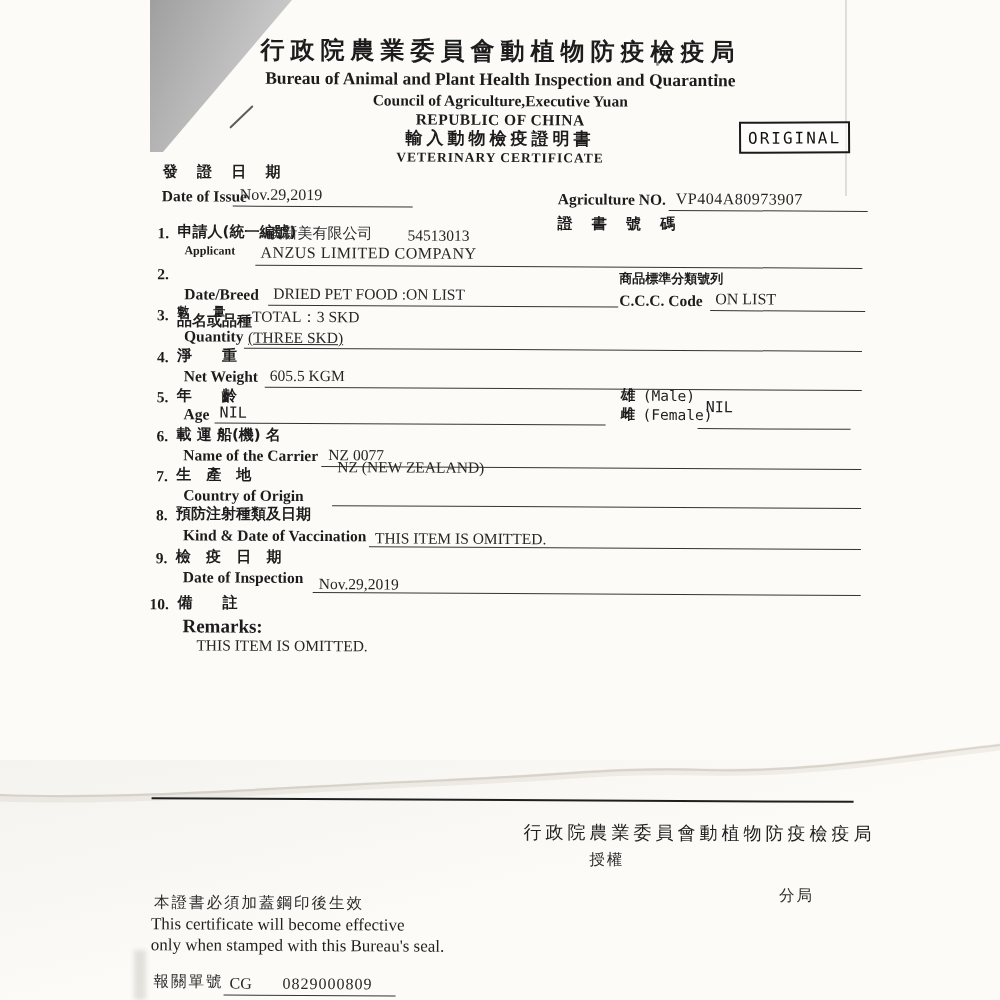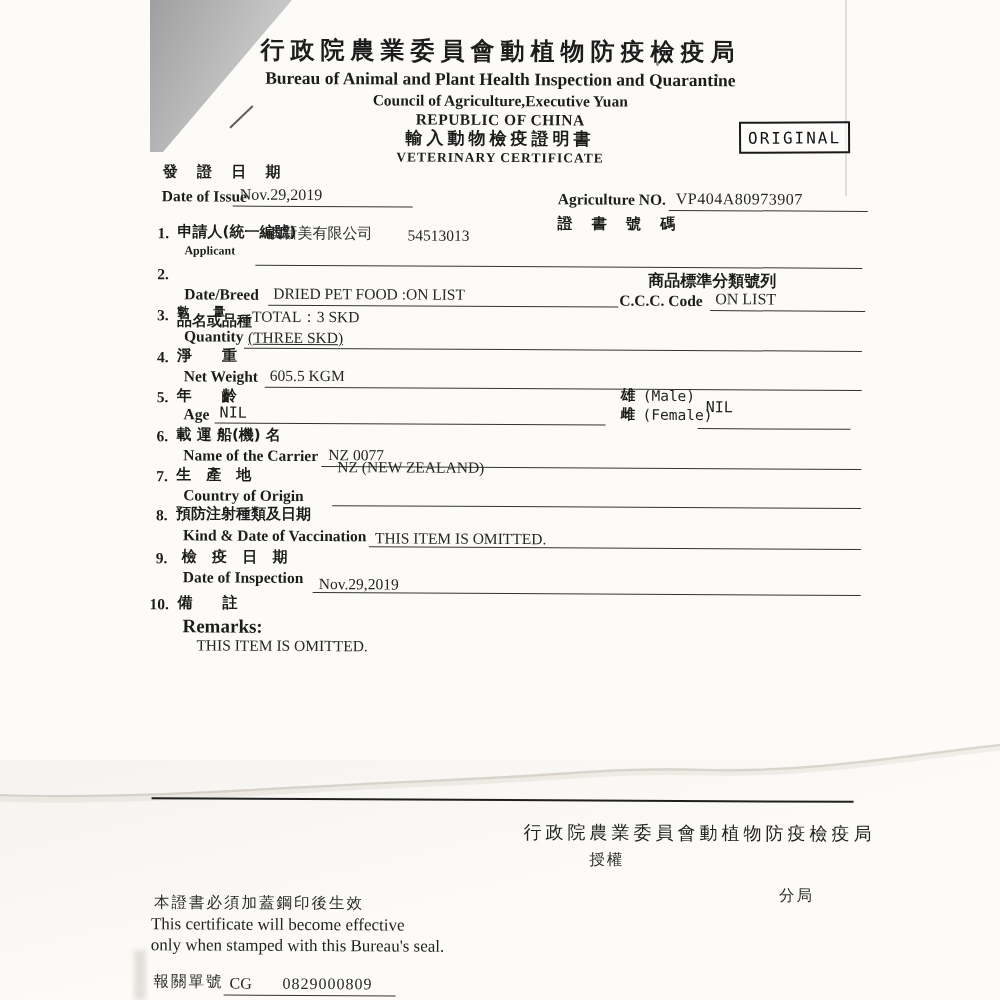--- a/index.html
+++ b/index.html
@@ -76,29 +76,30 @@
     <div class="t zh" style="left:558px;top:167px;font-size:15px;letter-spacing:7px;margin-top:48px;">證 書 號 碼</div>
     <div class="t ser" style="left:558px;top:190px;font-size:15.5px;">Agriculture NO.</div>
     <div class="t val" style="left:676px;top:189px;font-size:16px;letter-spacing:0.5px;">VP404A80973907</div>
     <div class="rule" style="left:669px;top:209px;width:199px;"></div>
 
     <div class="t ser" style="left:158px;top:226px;font-size:15.5px;">1.</div>
     <div class="t zh" style="left:178px;top:225px;font-size:15px;">申請人(統一編號)</div>
     <div class="t zhl" style="left:268px;top:226px;font-size:15px;">澳新美有限公司</div>
     <div class="t val" style="left:408px;top:227px;font-size:15.5px;">54513013</div>
     <div class="t ser" style="left:185px;top:246px;font-size:12px;">Applicant</div>
+    <div class="t val" style="left:261px;top:245px;font-size:16px;letter-spacing:0.5px;">ANZUS LIMITED COMPANY</div>
     <div class="rule" style="left:256px;top:266px;width:607px;"></div>
 
     <div class="t ser" style="left:158px;top:267px;font-size:15.5px;">2.</div>
     <div class="t zh" style="left:178px;top:266px;font-size:15px;margin-top:48px;">品名或品種</div>
     <div class="t ser" style="left:185px;top:287px;font-size:15.5px;">Date/Breed</div>
     <div class="t val" style="left:274px;top:286px;font-size:15.5px;">DRIED PET FOOD :ON LIST</div>
     <div class="rule" style="left:269px;top:306px;width:350px;"></div>
 
-    <div class="t zh" style="left:620px;top:271px;font-size:16px;margin-left:29px;">商品標準分類號列</div>
+    <div class="t zh" style="left:620px;top:271px;font-size:13px;">商品標準分類號列</div>
     <div class="t ser" style="left:620px;top:291px;font-size:15.5px;">C.C.C. Code</div>
     <div class="t val" style="left:716px;top:289px;font-size:16px;">ON LIST</div>
     <div class="rule" style="left:711px;top:309px;width:155px;"></div>
 
     <div class="t ser" style="left:158px;top:308px;font-size:15.5px;">3.</div>
     <div class="t zh" style="left:178px;top:307px;font-size:12px;">數　　量</div>
     <div class="t val" style="left:253px;top:309px;font-size:15.5px;">TOTAL：3 SKD</div>
     <div class="t ser" style="left:185px;top:329px;font-size:15.5px;">Quantity</div>
     <div class="t val" style="left:249px;top:330px;font-size:15.5px;text-decoration:underline;">(THREE SKD)</div>
     <div class="rule" style="left:245px;top:349px;width:618px;"></div>
@@ -134,21 +135,21 @@
     <div class="t val" style="left:339px;top:459px;font-size:15.5px;">NZ (NEW ZEALAND)</div>
     <div class="rule" style="left:334px;top:506px;width:529px;"></div>
 
     <div class="t ser" style="left:158px;top:508px;font-size:15.5px;">8.</div>
     <div class="t zh" style="left:178px;top:507px;font-size:15px;">預防注射種類及日期</div>
     <div class="t ser" style="left:185px;top:528px;font-size:15.5px;">Kind &amp; Date of Vaccination</div>
     <div class="t val" style="left:377px;top:530px;font-size:15.5px;">THIS ITEM IS OMITTED.</div>
     <div class="rule" style="left:371px;top:547px;width:492px;"></div>
 
     <div class="t ser" style="left:158px;top:551px;font-size:15.5px;">9.</div>
-    <div class="t zh" style="left:184px;top:550px;font-size:15px;letter-spacing:5px;">檢 疫 日 期</div>
+    <div class="t zh" style="left:178px;top:550px;font-size:15px;letter-spacing:5px;">檢 疫 日 期</div>
     <div class="t ser" style="left:185px;top:570px;font-size:15.5px;">Date of Inspection</div>
     <div class="t val" style="left:321px;top:576px;font-size:15.5px;">Nov.29,2019</div>
     <div class="rule" style="left:315px;top:593px;width:548px;"></div>
 
     <div class="t ser" style="left:152px;top:597px;font-size:15.5px;">10.</div>
     <div class="t zh" style="left:180px;top:596px;font-size:15px;">備　　註</div>
     <div class="t ser" style="left:185px;top:618px;font-size:19px;">Remarks:</div>
     <div class="t val" style="left:199px;top:638px;font-size:15.5px;">THIS ITEM IS OMITTED.</div>
 
     <div class="rule dark" style="left:155px;top:799px;width:702px;"></div>

